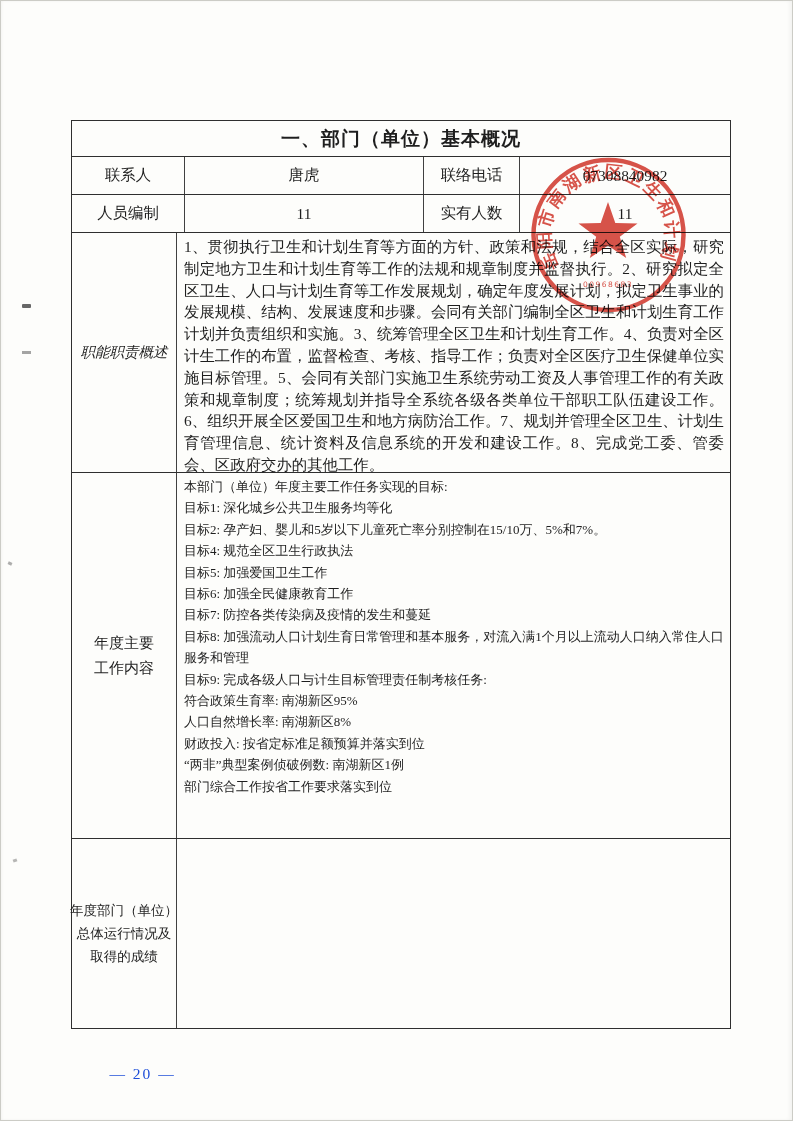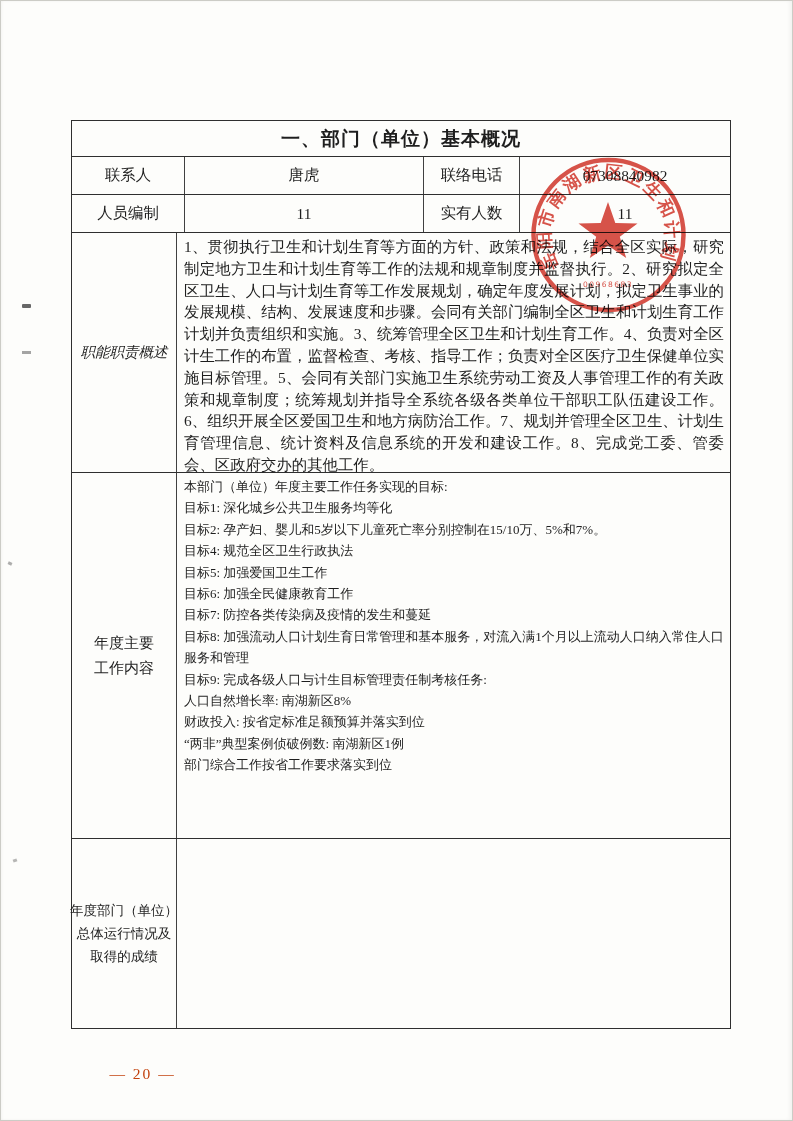--- a/index.html
+++ b/index.html
@@ -29,21 +29,21 @@
   .duty-label { font-size: 14.5px; font-style: italic; }
   .duty-text { font-size: 15.4px; line-height: 21.8px; text-align: justify; }
   .annual-label div { font-size: 15px; line-height: 25px; }
   .annual-text { font-size: 13px; line-height: 21.4px; }
   .sum-label div { font-size: 13.5px; line-height: 23px; white-space: nowrap; }
   
   .seal { position: absolute; left: 528px; top: 156px; width: 161px; height: 161px;
           mix-blend-mode: multiply; opacity: .92; pointer-events: none; }
   
   .pageno { position: absolute; left: 95px; top: 1065px; width: 95px; text-align: center;
-            font-size: 15.5px; letter-spacing: 2px; color: #c2410c; }
+            font-size: 15.5px; letter-spacing: 2px; color: #1d4ed8; }
   
   .spk { position: absolute; background: #4c4c4c; }
   .spk1 { left: 22px; top: 304px; width: 9px; height: 4px; border-radius: 1px; opacity: .85; }
   .spk2 { left: 22px; top: 351px; width: 9px; height: 3px; opacity: .5; }
   .spk3 { left: 8px;  top: 562px; width: 4px; height: 3px; opacity: .45; transform: rotate(25deg); }
   .spk4 { left: 13px; top: 859px; width: 4px; height: 3px; opacity: .4;  transform: rotate(-20deg); }
 </style>
 </head>
 <body>
 
@@ -82,20 +82,21 @@
       <div class="cell content-cell annual-text">
         <div>本部门（单位）年度主要工作任务实现的目标:</div>
         <div>目标1: 深化城乡公共卫生服务均等化</div>
         <div>目标2: 孕产妇、婴儿和5岁以下儿童死亡率分别控制在15/10万、5%和7%。</div>
         <div>目标4: 规范全区卫生行政执法</div>
         <div>目标5: 加强爱国卫生工作</div>
         <div>目标6: 加强全民健康教育工作</div>
         <div>目标7: 防控各类传染病及疫情的发生和蔓延</div>
         <div>目标8: 加强流动人口计划生育日常管理和基本服务，对流入满1个月以上流动人口纳入常住人口服务和管理</div>
         <div>目标9: 完成各级人口与计生目标管理责任制考核任务:</div>
+        <div>符合政策生育率: 南湖新区95%</div>
         <div>人口自然增长率: 南湖新区8%</div>
         <div>财政投入: 按省定标准足额预算并落实到位</div>
         <div>“两非”典型案例侦破例数: 南湖新区1例</div>
         <div>部门综合工作按省工作要求落实到位</div>
       </div>
     </div>
 
     <div class="row h-sum">
       <div class="cell label-cell sum-label">
         <div>年度部门（单位）</div>

